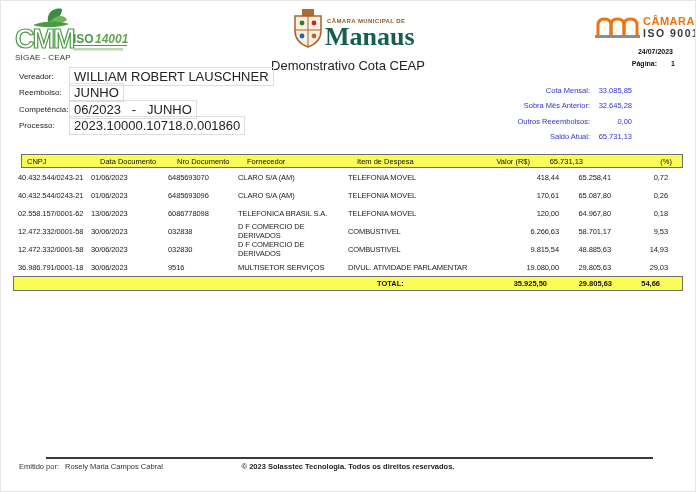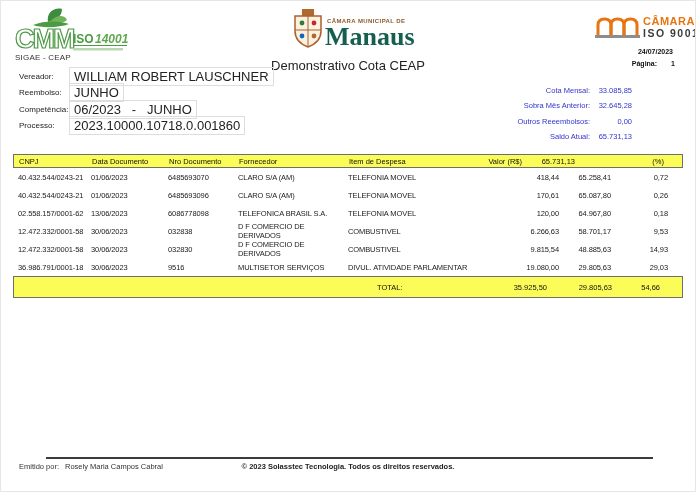--- a/index.html
+++ b/index.html
@@ -31,30 +31,30 @@
   .summary-block { right:63px; top:84px; }
   .sum-row { display:flex; align-items:center; height:10px; margin-bottom:5.5px; }
   .sum-label { width:115px; text-align:right; font-size:7.5px; color:#3333CC; }
   .sum-value { width:42px; text-align:right; font-size:7.5px; color:#3333CC; }
 
   
   .etable { left:12px; top:153px; width:670px; }
   .t-head {
     display:grid; grid-template-columns:76px 77px 70px 110px 130px 47px 53px 107px;
     height:14px; background:#FCFC59; border:1px solid #6e6e6e; align-items:center;
-    font-size:7.5px; color:#111;
+    font-size:7.5px; color:#111;margin-left:8px;
   }
   .t-row {
     display:grid; grid-template-columns:76px 77px 70px 110px 130px 85px 52px 70px;
     height:18px; align-items:center; font-size:7.5px; color:#1a1a1a; letter-spacing:-0.1px;
   }
   .t-total {
     display:grid; grid-template-columns:333px 130px 85px 52px 70px;
-    height:22px; background:#FCFC59; border:1px solid #6e6e6e; align-items:center;
-    font-size:7.5px; color:#111;
+    height:15px; background:#FCFC59; border:1px solid #6e6e6e; align-items:center;
+    font-size:7.5px; color:#111;font-weight:bold;
   }
   .c1 { padding-left:5px; }
   .c-l { padding-left:2px; }
   .num { text-align:right; padding-right:2px; }
   .pct { text-align:right; padding-right:15px; }
   .h-valor { text-align:right; padding-right:2px; }
   .h-saldo { text-align:right; padding-right:2px; }
   .h-pct { text-align:right; padding-right:20px; }
   .tt-label { padding-left:30px; }
   .tt-valor { text-align:right; padding-right:15px; }

